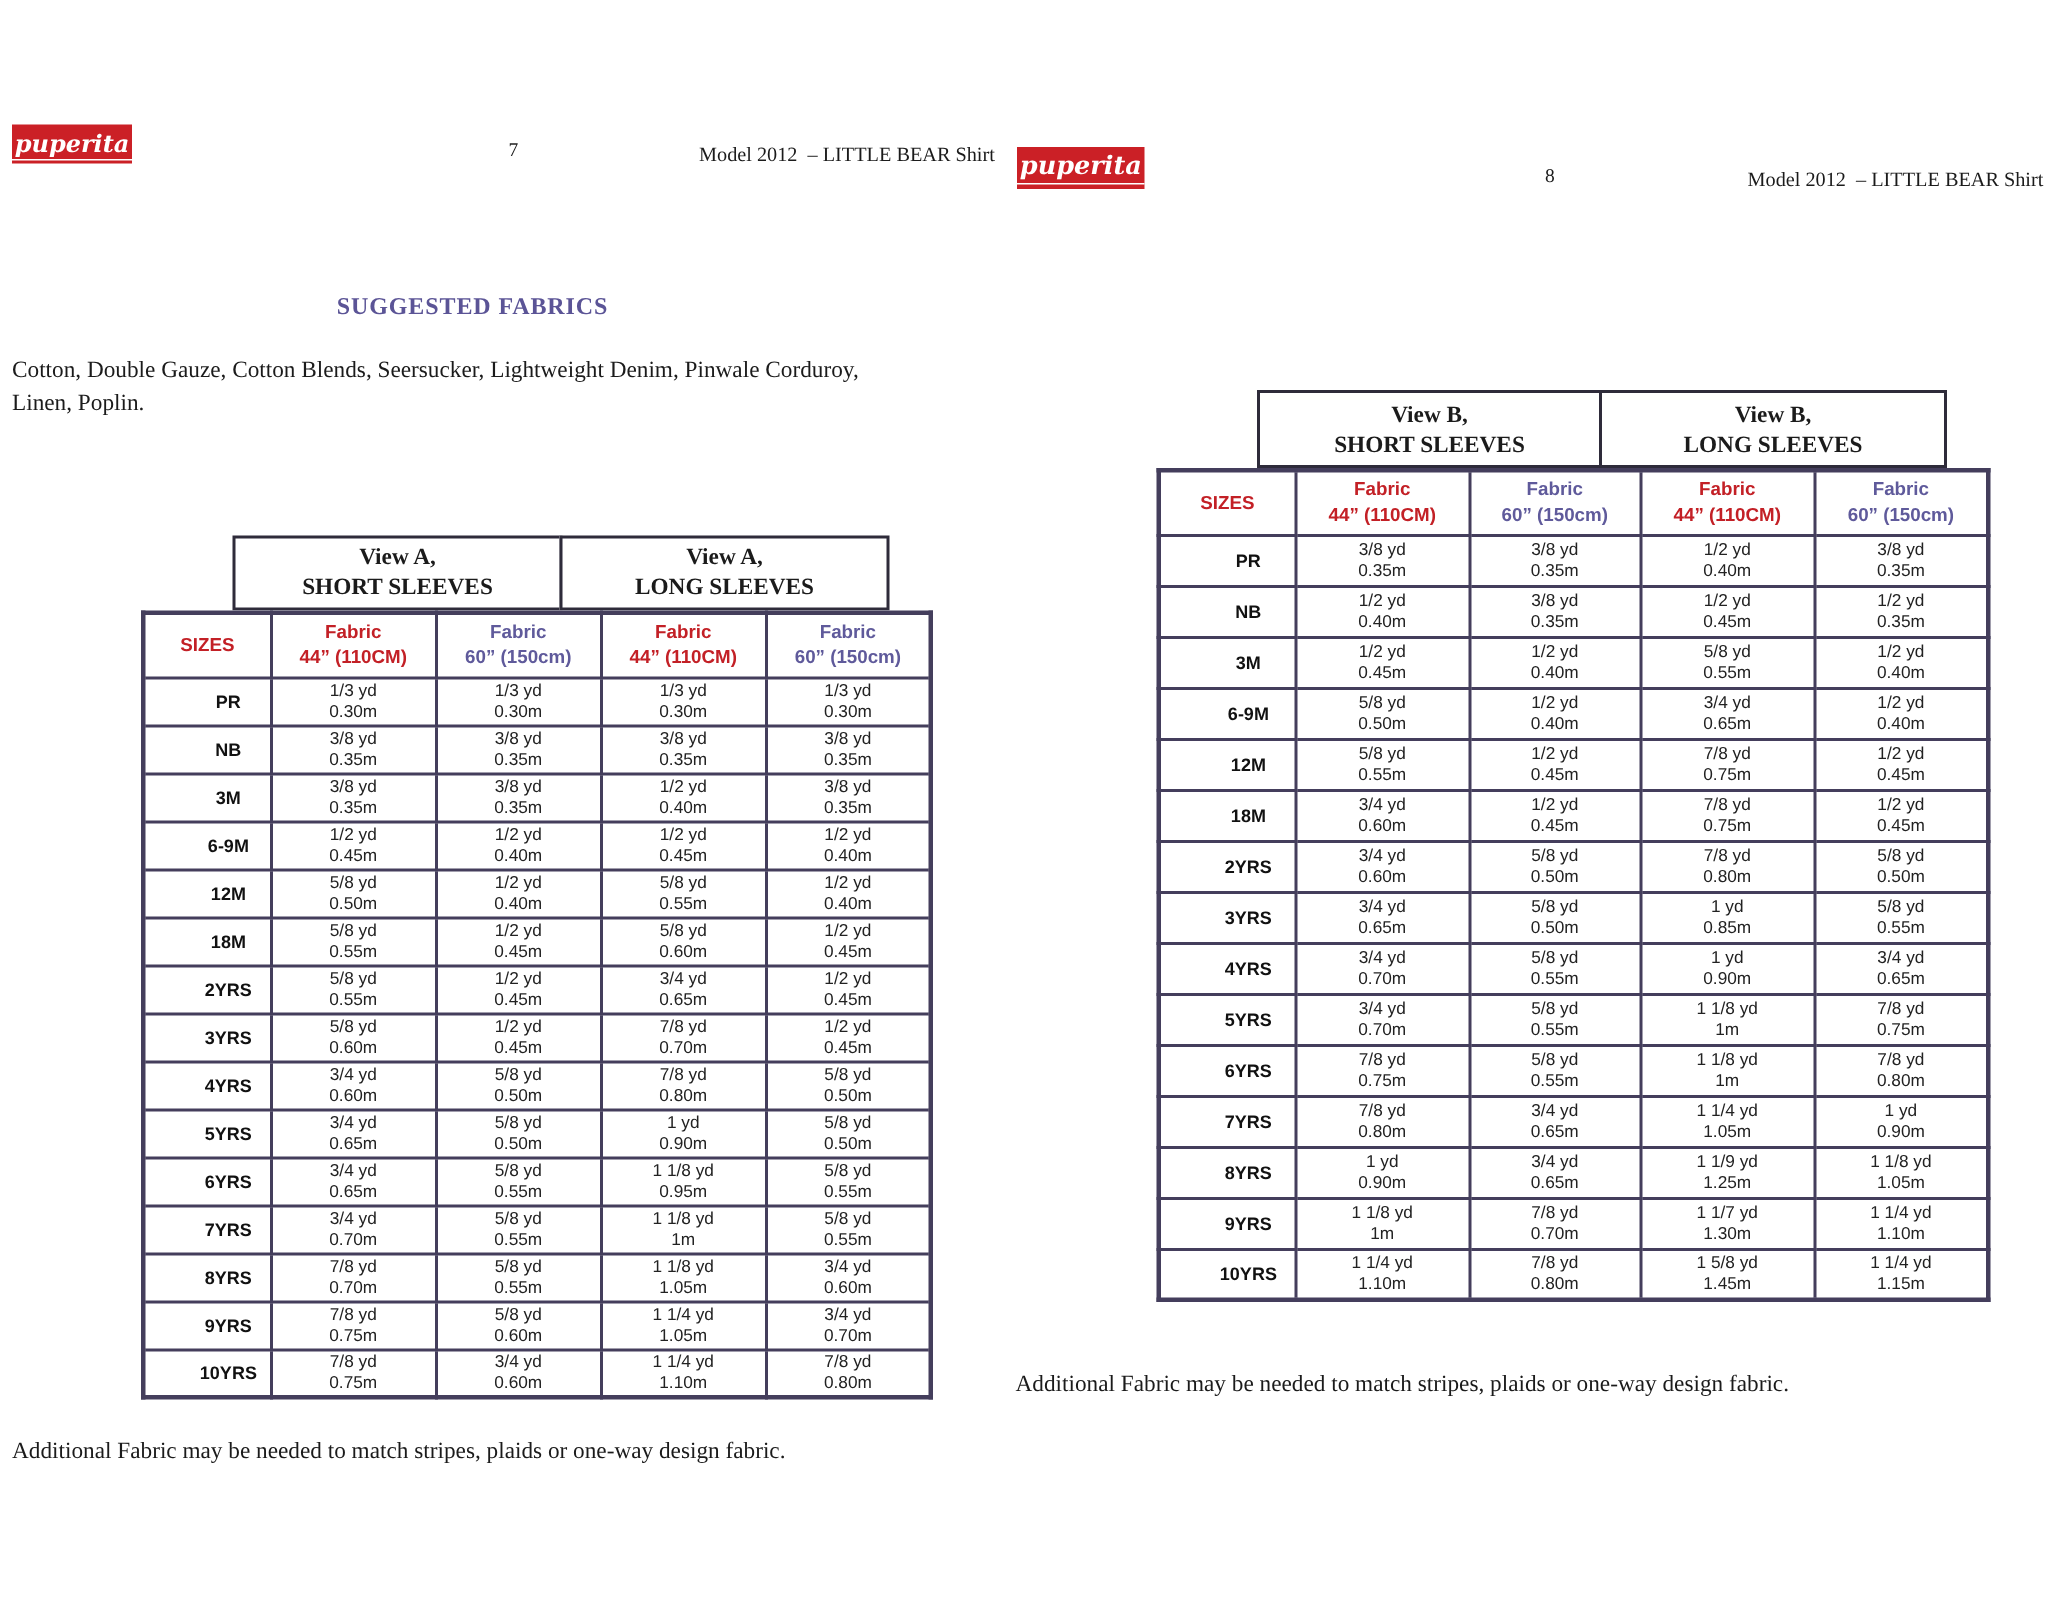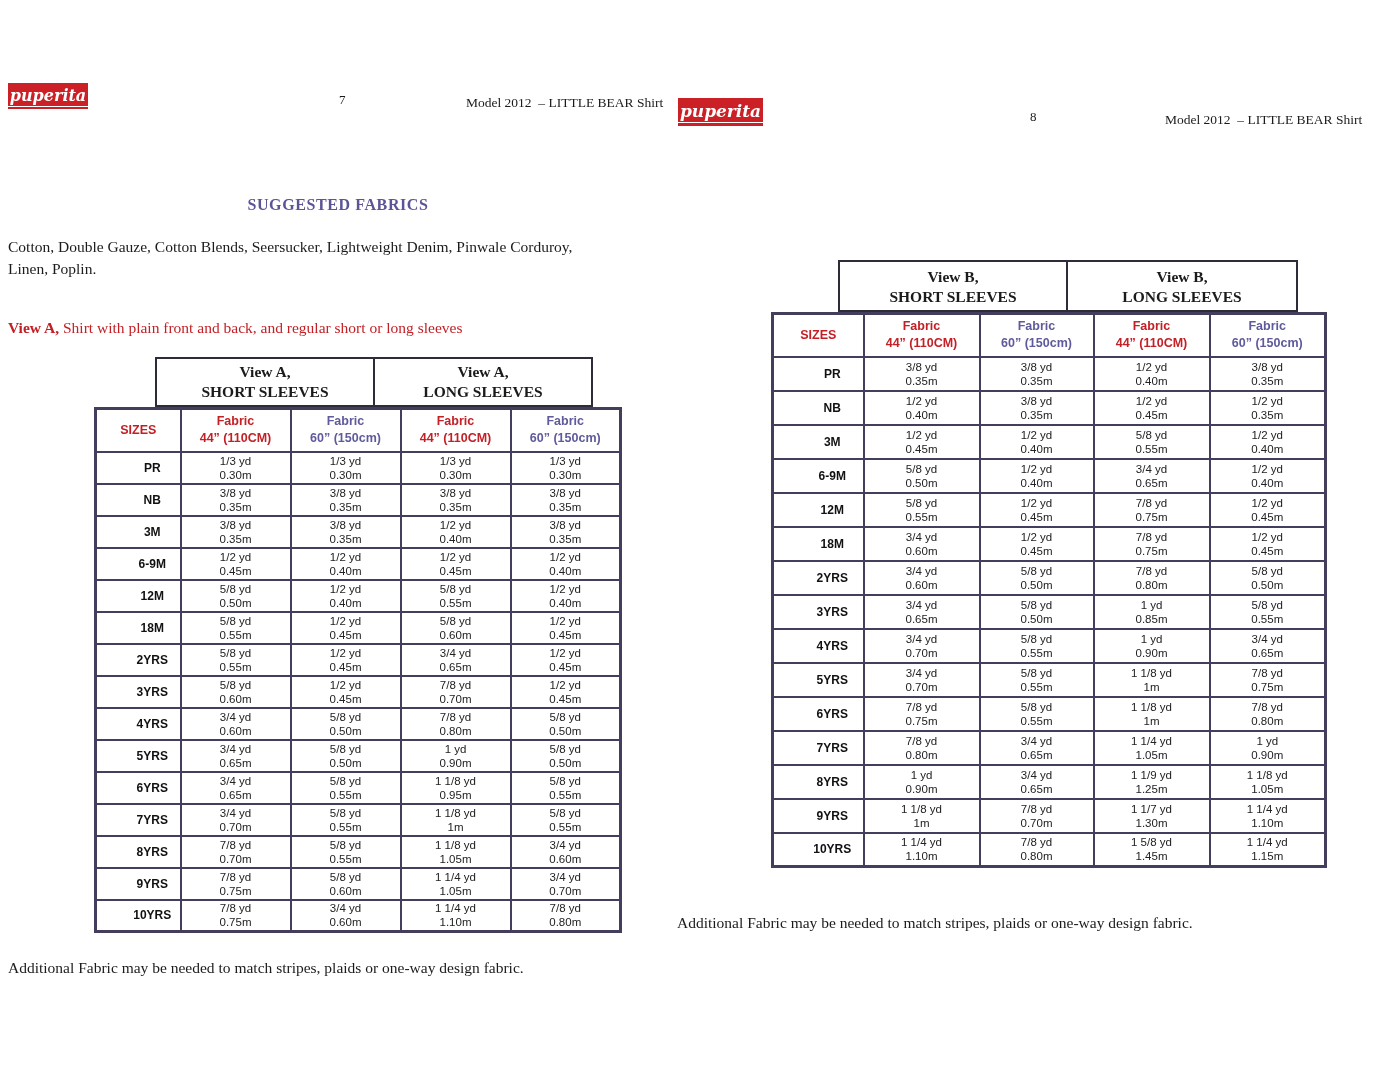--- a/index.html
+++ b/index.html
@@ -68,27 +68,24 @@
 <div class="abs" style="left:0;top:0;width:666px;height:1075px;">
 
   <div class="abs logo" style="left:8px;top:83px;width:80px;height:26px;font-size:16px;">
     <span>puperita</span>
   </div>
 
   <div class="abs pagenum" style="left:339px;top:92px;">7</div>
   <div class="abs doctitle" style="left:466px;top:95px;">Model 2012  – LITTLE BEAR Shirt</div>
 
 
-  <div class="abs purple-title" style="left:38px;top:196px;width:600px;">SUGGESTED FABRICS</div>
+  <div class="abs purple-title" style="left:15px;top:196px;width:600px;">SUGGESTED FABRICS</div>
 
   <div class="abs bodytext" style="left:8px;top:236px;width:600px;">Cotton, Double Gauze, Cotton Blends, Seersucker, Lightweight Denim, Pinwale Corduroy, Linen, Poplin.</div>
 
-  <div class="abs rednote" style="left:8px;top:319px;width:640px;">
-    <b>View A,</b><span> Shirt with plain front and back, and regular short or long sleeves</span>
-  </div>
 
   <div class="abs grouprow" style="left:155px;top:357px;">
     <div class="groupbox" style="width:220px;height:50px;">
       <div>View A,</div>
       <div>SHORT SLEEVES</div>
     </div>
     <div class="groupbox" style="width:220px;height:50px;">
       <div>View A,</div>
       <div>LONG SLEEVES</div>
     </div>

